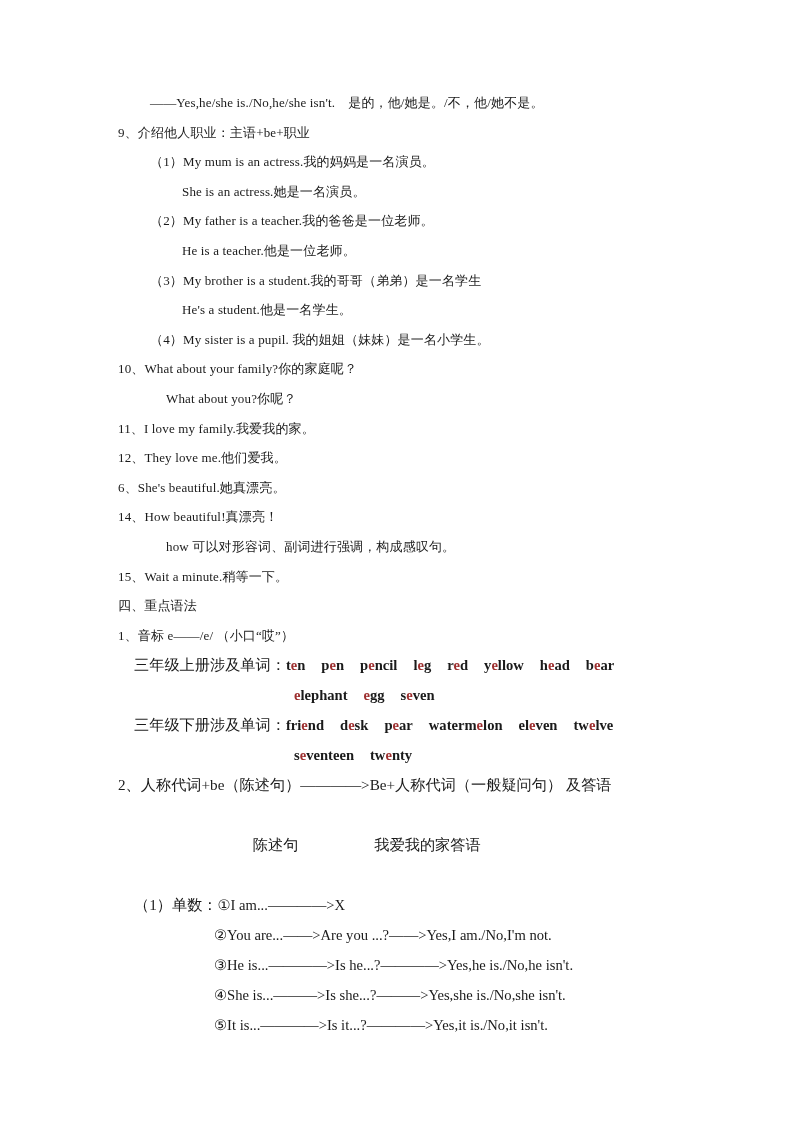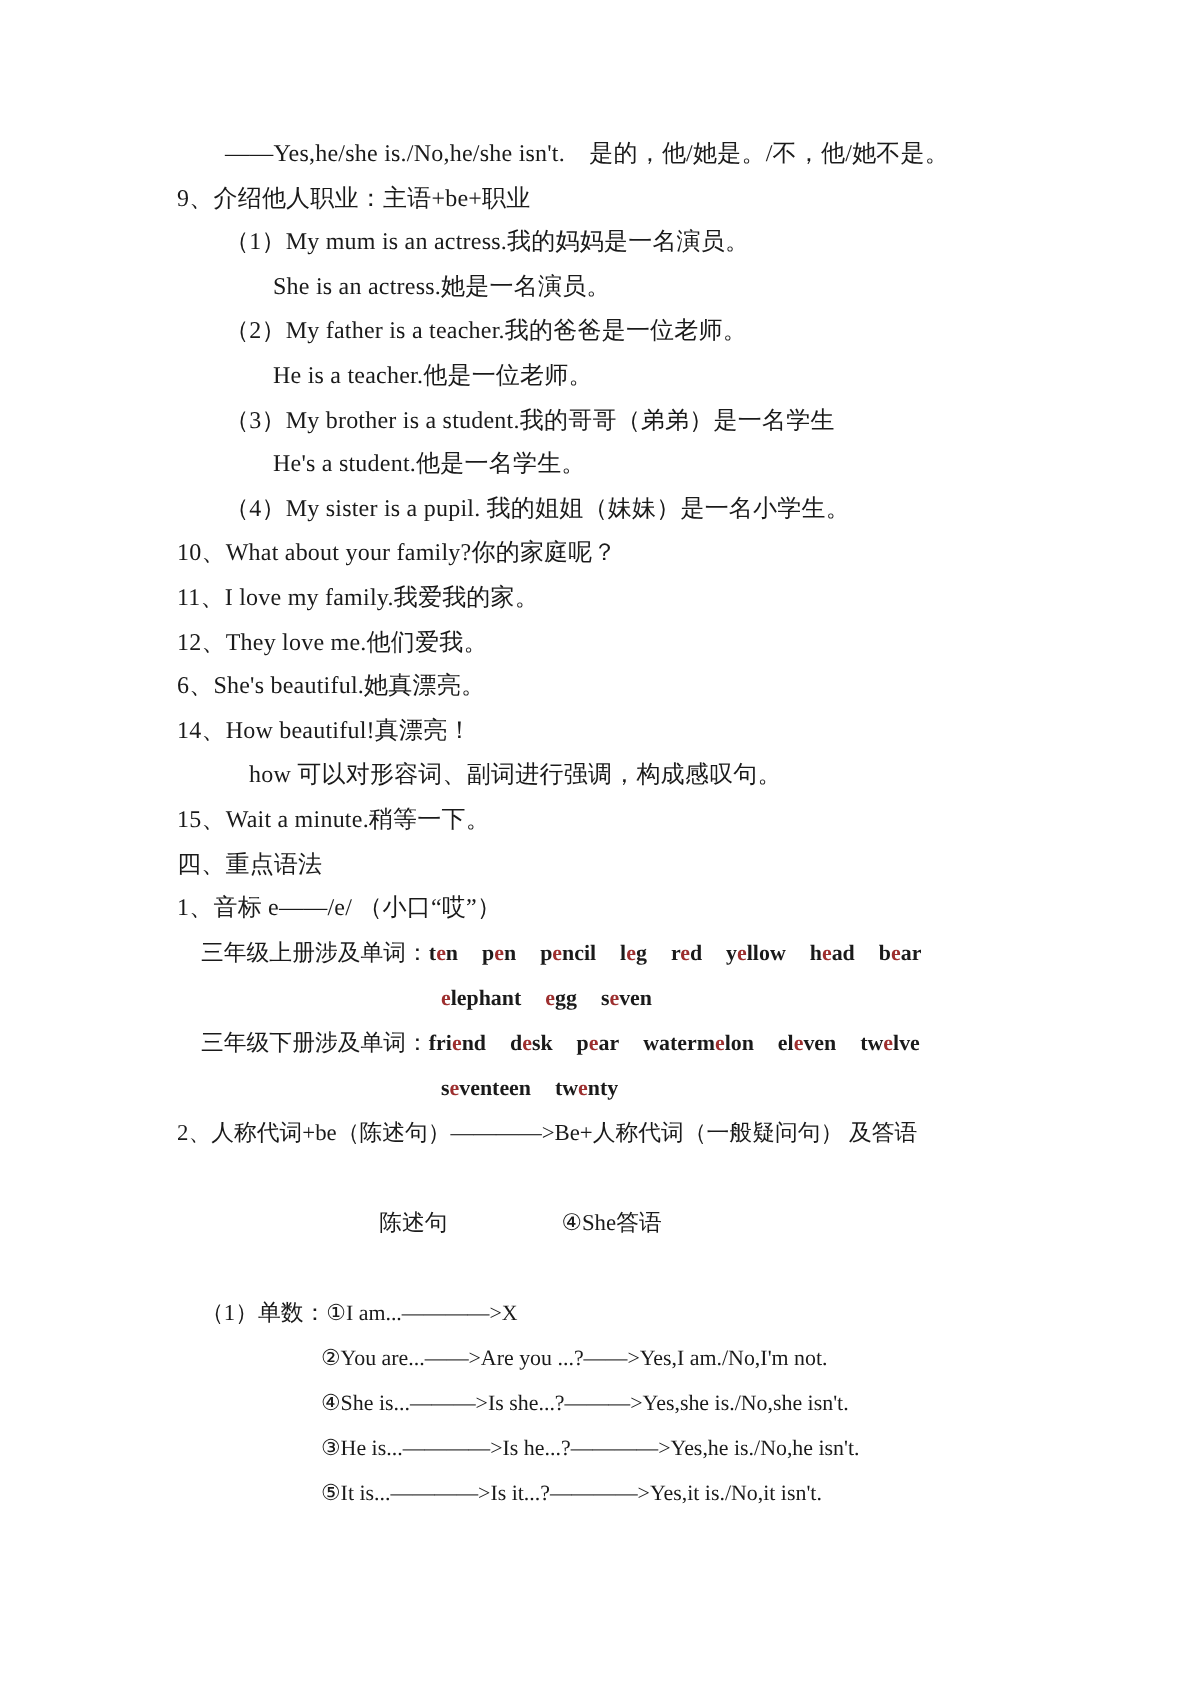--- a/index.html
+++ b/index.html
@@ -22,21 +22,21 @@
     height: 1122px;
     background: #ffffff;
   }
   .content {
     position: absolute;
     left: 118px;
     top: 88px;
     width: 560px;
   }
   .line {
-    font-size: 16px;
+    font-size: 13px;
     line-height: 29.6px;
     white-space: nowrap;
     letter-spacing: 0.15px;
   }
   
   .ind-0  { padding-left: 0px; }
   .ind-1  { padding-left: 16px; }
   .ind-2  { padding-left: 32px; }
   .ind-3  { padding-left: 48px; }
   .ind-4  { padding-left: 64px; }
@@ -85,20 +85,21 @@
     <div class="line ind-2">——Yes,he/she is./No,he/she isn't.　是的，他/她是。/不，他/她不是。</div>
     <div class="line ind-0">9、介绍他人职业：主语+be+职业</div>
     <div class="line ind-2">（1）My mum is an actress.我的妈妈是一名演员。</div>
     <div class="line ind-4">She is an actress.她是一名演员。</div>
     <div class="line ind-2">（2）My father is a teacher.我的爸爸是一位老师。</div>
     <div class="line ind-4">He is a teacher.他是一位老师。</div>
     <div class="line ind-2">（3）My brother is a student.我的哥哥（弟弟）是一名学生</div>
     <div class="line ind-4">He's a student.他是一名学生。</div>
     <div class="line ind-2">（4）My sister is a pupil.  我的姐姐（妹妹）是一名小学生。</div>
     <div class="line ind-0">10、What about your family?你的家庭呢？</div>
+    <div class="line ind-3">What about you?你呢？</div>
     <div class="line ind-0">11、I love my family.我爱我的家。</div>
     <div class="line ind-0">12、They love me.他们爱我。</div>
     <div class="line ind-0">6、She's beautiful.她真漂亮。</div>
     <div class="line ind-0">14、How beautiful!真漂亮！</div>
     <div class="line ind-3">how 可以对形容词、副词进行强调，构成感叹句。</div>
     <div class="line ind-0">15、Wait a minute.稍等一下。</div>
     <div class="line ind-0">四、重点语法</div>
     <div class="line ind-0">1、音标 e——/e/  （小口“哎”）</div>
 
     <div class="vocab-row ind-1">
@@ -111,33 +112,33 @@
     <div class="vocab-row ind-1">
       <span class="vocab-label">三年级下册涉及单词：</span><span><span class="word"><span class="blk" style="color: rgb(26, 26, 26);">fri</span><span class="hl" style="color: rgb(157, 47, 47);">e</span><span class="blk" style="color: rgb(26, 26, 26);">nd</span></span><span class="word"><span class="blk" style="color: rgb(26, 26, 26);">d</span><span class="hl" style="color: rgb(157, 47, 47);">e</span><span class="blk" style="color: rgb(26, 26, 26);">sk</span></span><span class="word"><span class="blk" style="color: rgb(26, 26, 26);">p</span><span class="hl" style="color: rgb(157, 47, 47);">e</span><span class="blk" style="color: rgb(26, 26, 26);">ar</span></span><span class="word"><span class="blk" style="color: rgb(26, 26, 26);">waterm</span><span class="hl" style="color: rgb(157, 47, 47);">e</span><span class="blk" style="color: rgb(26, 26, 26);">lon</span></span><span class="word"><span class="blk" style="color: rgb(26, 26, 26);">el</span><span class="hl" style="color: rgb(157, 47, 47);">e</span><span class="blk" style="color: rgb(26, 26, 26);">ven</span></span><span class="word"><span class="blk" style="color: rgb(26, 26, 26);">tw</span><span class="hl" style="color: rgb(157, 47, 47);">e</span><span class="blk" style="color: rgb(26, 26, 26);">lve</span></span></span>
     </div>
     <div class="vocab-row vocab-cont">
       <span><span class="word"><span class="blk" style="color: rgb(26, 26, 26);">s</span><span class="hl" style="color: rgb(157, 47, 47);">e</span><span class="blk" style="color: rgb(26, 26, 26);">venteen</span></span><span class="word"><span class="blk" style="color: rgb(26, 26, 26);">tw</span><span class="hl" style="color: rgb(157, 47, 47);">e</span><span class="blk" style="color: rgb(26, 26, 26);">nty</span></span></span>
     </div>
 
     <div class="rule-line ind-0">2、人称代词+be（陈述句）————&gt;Be+人称代词（一般疑问句） 及答语</div>
 
     <div class="cols ind-0">
-      <span class="ind-7">陈述句</span><span style="padding-left:76px">④She</span><span style="">答语</span>
+      <span class="ind-7">陈述句</span><span style="padding-left:76px">我爱我的家</span><span style="">答语</span>
     </div>
 
     <div class="rule-line ind-1">
       <span>（1）单数：</span><span class="sub">①I am...————&gt;X</span>
     </div>
     <div class="rule-line ind-6">
       <span class="sub">②You are...——&gt;Are you ...?——&gt;Yes,I am./No,I'm not.</span>
     </div>
     <div class="rule-line ind-6">
-      <span class="sub">④She is...———&gt;Is she...?———&gt;Yes,she is./No,she isn't.</span>
+      <span class="sub">③He is...————&gt;Is he...?————&gt;Yes,he is./No,he isn't.</span>
     </div>
     <div class="rule-line ind-6">
-      <span class="sub">③He is...————&gt;Is he...?————&gt;Yes,he is./No,he isn't.</span>
+      <span class="sub">④She is...———&gt;Is she...?———&gt;Yes,she is./No,she isn't.</span>
     </div>
     <div class="rule-line ind-6">
       <span class="sub">⑤It is...————&gt;Is it...?————&gt;Yes,it is./No,it isn't.</span>
     </div>
 
   </div>
 </div>
 
 </body></html>

